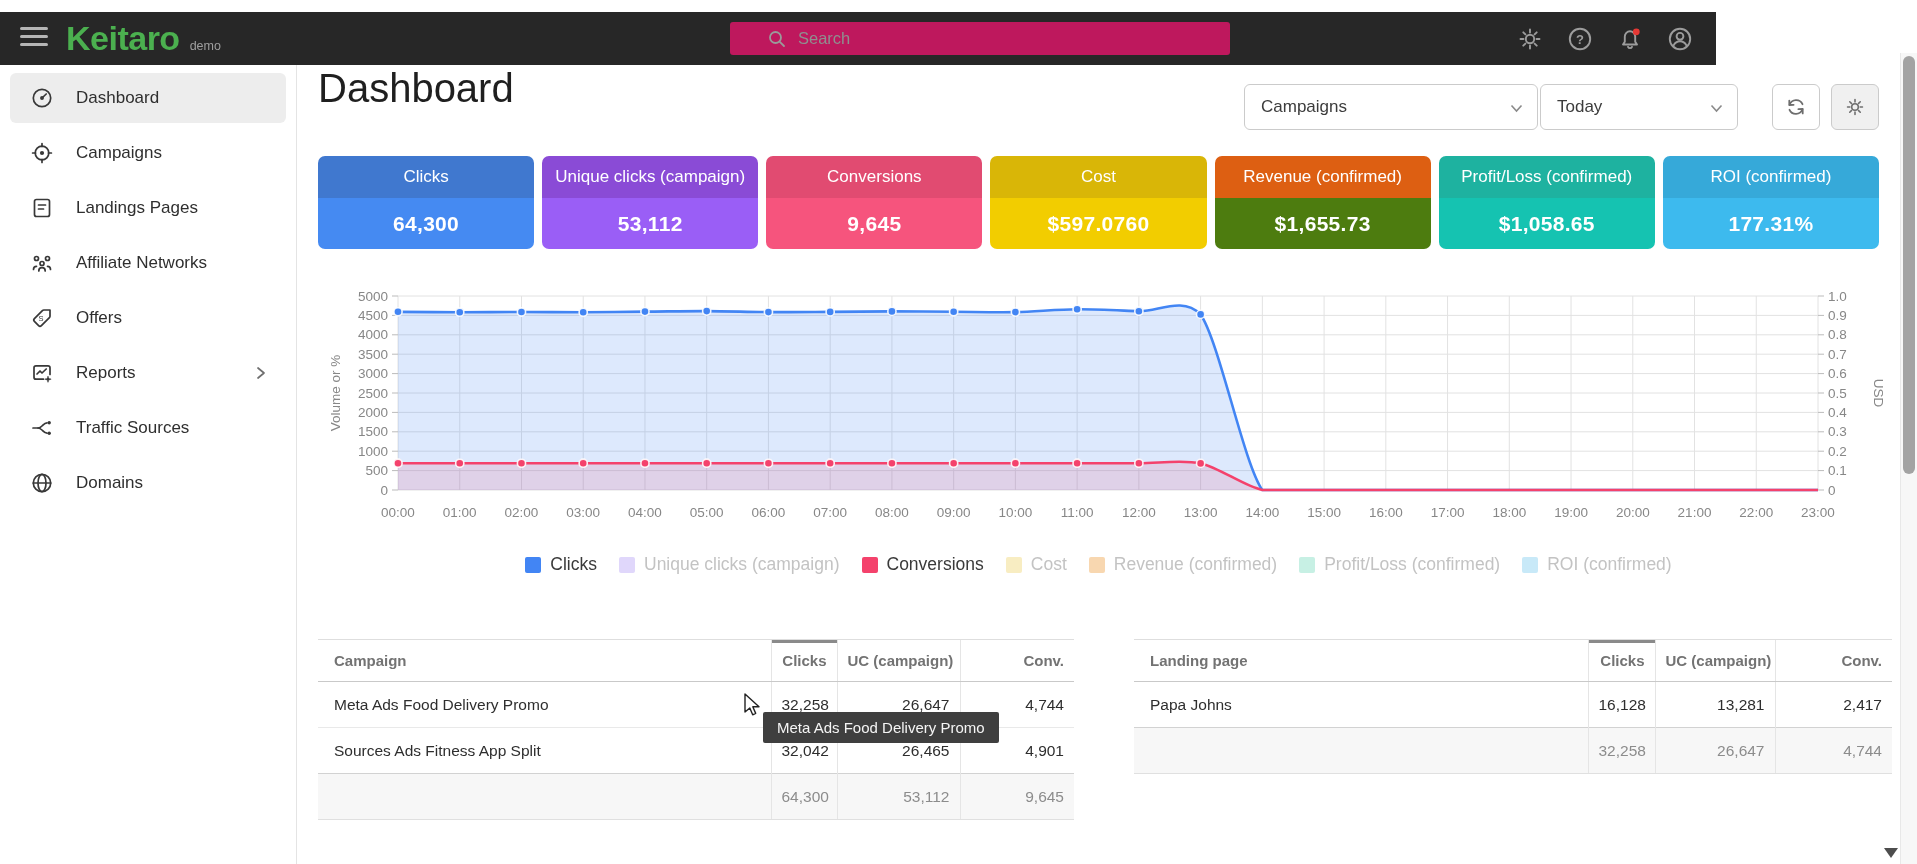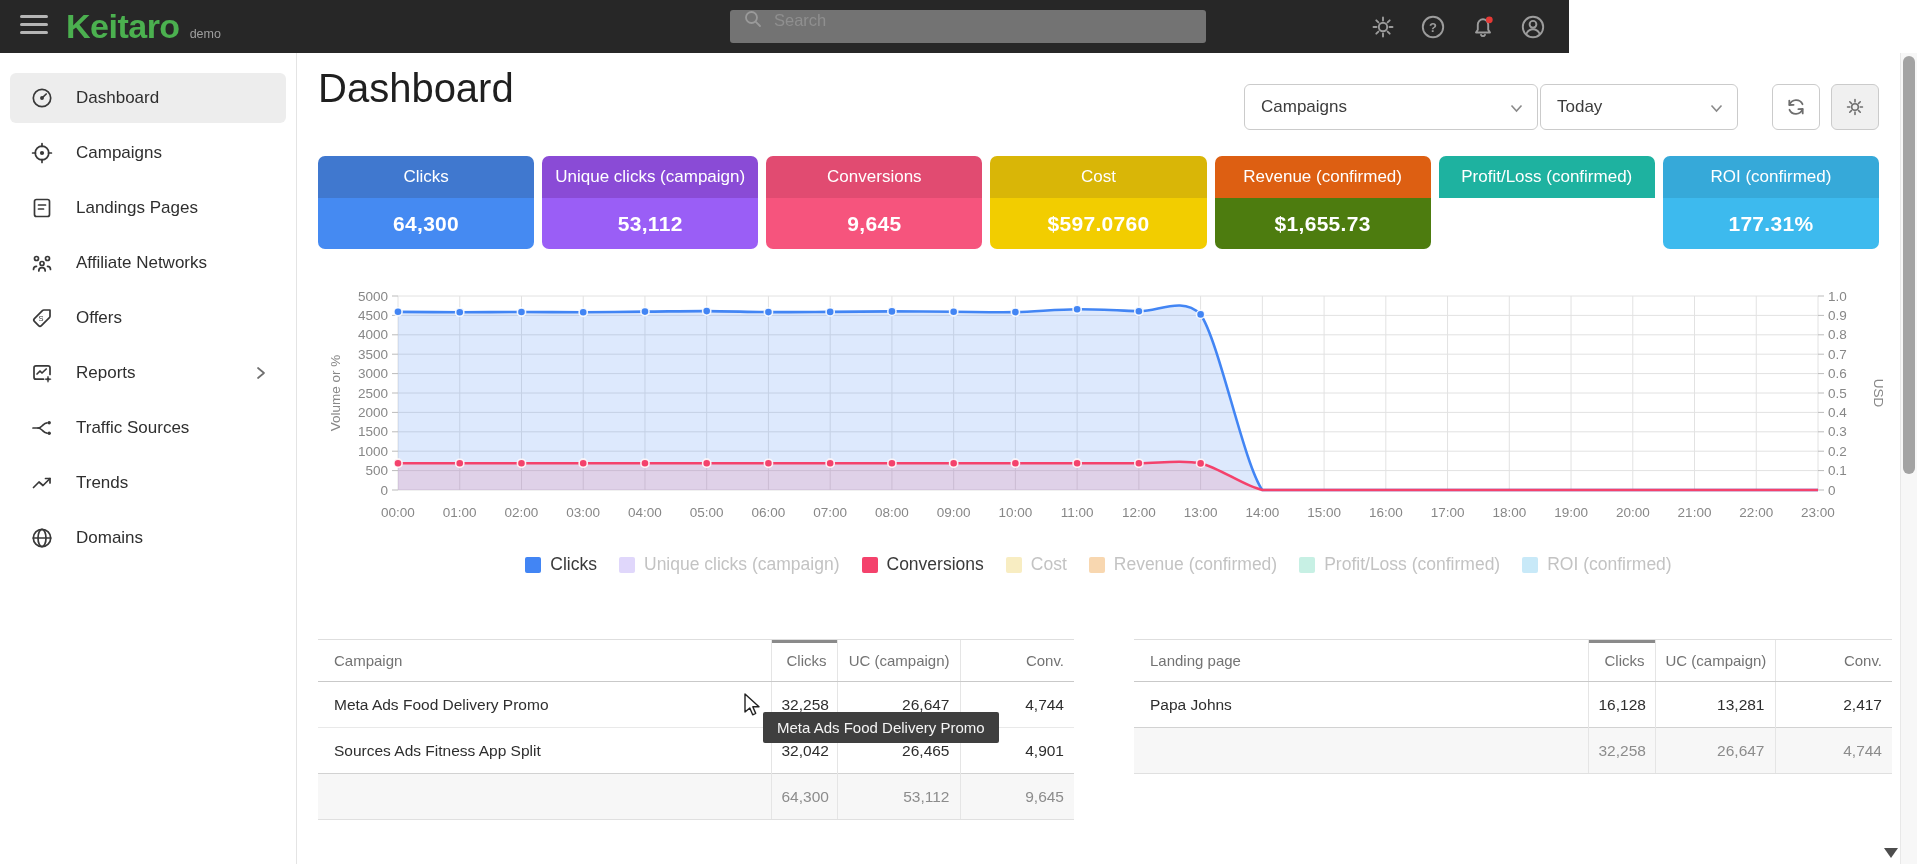--- a/index.html
+++ b/index.html
@@ -1,26 +1,26 @@
 <!DOCTYPE html>
 <html><head>
 <meta charset="utf-8">
 <style>
   html,body{margin:0;padding:0;background:#fff;}
   body{font-family:"Liberation Sans",sans-serif;-webkit-font-smoothing:antialiased;}
   .stage{position:relative;width:1917px;height:864px;overflow:hidden;background:#fff;}
 
   
-  .topbar{position:absolute;left:0;top:0;width:1569px;height:53px;background:#272727;z-index:40;}
+  .topbar{position:absolute;left:0;top:12px;width:1716px;height:53px;background:#272727;z-index:40;}
   .hamburger{position:absolute;left:20px;top:15px;width:28px;height:22px;cursor:pointer;}
   .hamburger span{display:block;height:3px;background:#b5b5b5;border-radius:2px;margin-bottom:5px;}
   .brand{position:absolute;left:66px;top:7px;display:flex;align-items:baseline;}
   .brand .logo{color:#4bb04f;font-size:34px;font-weight:800;letter-spacing:-0.5px;}
   .brand .demo{color:#9e9e9e;font-size:12.5px;margin-left:10px;}
-  .searchbox{position:absolute;left:730px;top:10px;width:476px;height:33px;background:#737373;border-radius:3px;display:flex;align-items:flex-start;}
+  .searchbox{position:absolute;left:730px;top:10px;width:476px;height:33px;background:#be185d;border-radius:3px;display:flex;align-items:center;padding-left:24px;}
   .searchbox svg{margin:0 10px 0 14px;flex-shrink:0;}
   .searchbox input{background:transparent;border:0;outline:none;color:#cfcfcf;font-size:16.5px;width:400px;font-family:inherit;}
   .searchbox input::placeholder{color:#8f8f8f;}
   .top-icons{position:absolute;right:22px;top:0;height:53px;display:flex;align-items:center;gap:22px;}
   .tp-ic{width:28px;height:28px;position:relative;cursor:pointer;}
 
   
   .sidebar{position:absolute;left:0;top:53px;width:297px;height:811px;background:#fff;border-right:1px solid #e4e4e4;box-sizing:border-box;padding-top:20px;}
   .side-item{height:50px;margin:0 10px 5px 10px;border-radius:6px;display:flex;align-items:center;padding:0 10px 0 20px;cursor:pointer;}
   .side-item.active{background:#ededed;}
@@ -52,21 +52,21 @@
   .lg-item{display:flex;align-items:center;gap:9px;cursor:pointer;}
   .lg-swatch{width:16px;height:16px;border-radius:2px;flex-shrink:0;}
   .lg-label{font-size:17.5px;color:#3a3a3a;white-space:nowrap;}
   .lg-item.inactive .lg-label{color:#c3c3c3;}
 
   
   .tbl{position:absolute;top:639px;z-index:2;}
   .tbl-left{left:318px;width:756px;}
   .tbl-right{left:1134px;width:758px;}
   table.data-table{border-collapse:collapse;table-layout:fixed;width:100%;}
-  .data-table th{font-weight:400;color:#737373;font-size:15px;height:42px;padding:0 10px;text-align:left;
+  .data-table th{font-weight:700;color:#737373;font-size:15px;height:42px;padding:0 10px;text-align:left;
      border-top:1px solid #dedede;border-bottom:1px solid #c9c9c9;box-sizing:border-box;white-space:nowrap;cursor:pointer;}
   .data-table th.num{text-align:right;}
   .data-table th.sorted{box-shadow:inset 0 3px 0 #8a8a8a;}
   .data-table td{font-size:15.5px;color:#2e2e2e;height:46px;padding:0 10px;box-sizing:border-box;
      border-top:1px solid #e9e9e9;white-space:nowrap;overflow:hidden;}
   .data-table td.num{text-align:right;}
   .data-table th:first-child,.data-table td:first-child{padding-left:16px;}
   .data-table th+th,.data-table td+td{border-left:1px solid #e5e5e5;}
   .data-table tfoot td{background:#f7f7f7;color:#8c8c8c;border-top:1px solid #d2d2d2;border-bottom:1px solid #e0e0e0;}
 
@@ -202,29 +202,20 @@
         <div class="side-item">
           <span class="s-icon">
             <svg width="24" height="24" viewBox="0 0 24 24" fill="none" stroke="#383838" stroke-width="1.7" stroke-linecap="round" stroke-linejoin="round">
               <path d="M3 12h5c2.2 0 3.2-1.2 4.6-2.6S15.4 6.8 17 6.8"></path>
               <path d="M8 12c2.2 0 3.2 1.2 4.6 2.6s2.8 2.6 4.4 2.6"></path>
               <circle cx="19.2" cy="6.8" r="1.7" fill="#383838" stroke="none"></circle>
               <circle cx="19.2" cy="17.2" r="1.7" fill="#383838" stroke="none"></circle>
             </svg>
           </span>
           <span class="s-label">Traffic Sources</span>
-        </div>
-        <div class="side-item">
-          <span class="s-icon">
-            <svg width="24" height="24" viewBox="0 0 24 24" fill="none" stroke="#383838" stroke-width="1.7" stroke-linecap="round" stroke-linejoin="round">
-              <polyline points="3.5,16.5 9,11 13,14.5 20,7.5"></polyline>
-              <polyline points="15.5,7.5 20,7.5 20,12"></polyline>
-            </svg>
-          </span>
-          <span class="s-label">Trends</span>
         </div>
         <div class="side-item">
           <span class="s-icon">
             <svg width="24" height="24" viewBox="0 0 24 24" fill="none" stroke="#383838" stroke-width="1.7" stroke-linecap="round" stroke-linejoin="round">
               <circle cx="12" cy="12" r="8.7"></circle>
               <ellipse cx="12" cy="12" rx="4" ry="8.7"></ellipse>
               <path d="M3.3 12h17.4"></path>
             </svg>
           </span>
           <span class="s-label">Domains</span>
@@ -277,20 +268,21 @@
       <div class="card">
         <div class="c-head" style="background:#d9b607">Cost</div>
         <div class="c-val" style="background:#f2cd00">$597.0760</div>
       </div>
       <div class="card">
         <div class="c-head" style="background:#dd5f12">Revenue (confirmed)</div>
         <div class="c-val" style="background:#4d7c0f">$1,655.73</div>
       </div>
       <div class="card">
         <div class="c-head" style="background:#1eb2a0">Profit/Loss (confirmed)</div>
+        <div class="c-val" style="background:#15c3b1">$1,058.65</div>
       </div>
       <div class="card">
         <div class="c-head" style="background:#36a9d9">ROI (confirmed)</div>
         <div class="c-val" style="background:#3dbaee">177.31%</div>
       </div>
     </div>
 
   <svg class="chart-svg" id="chart" viewBox="0 0 1917 864">
       <g stroke="#e2e2e2" stroke-width="1">
         <line x1="398" y1="296" x2="1818" y2="296"></line>

